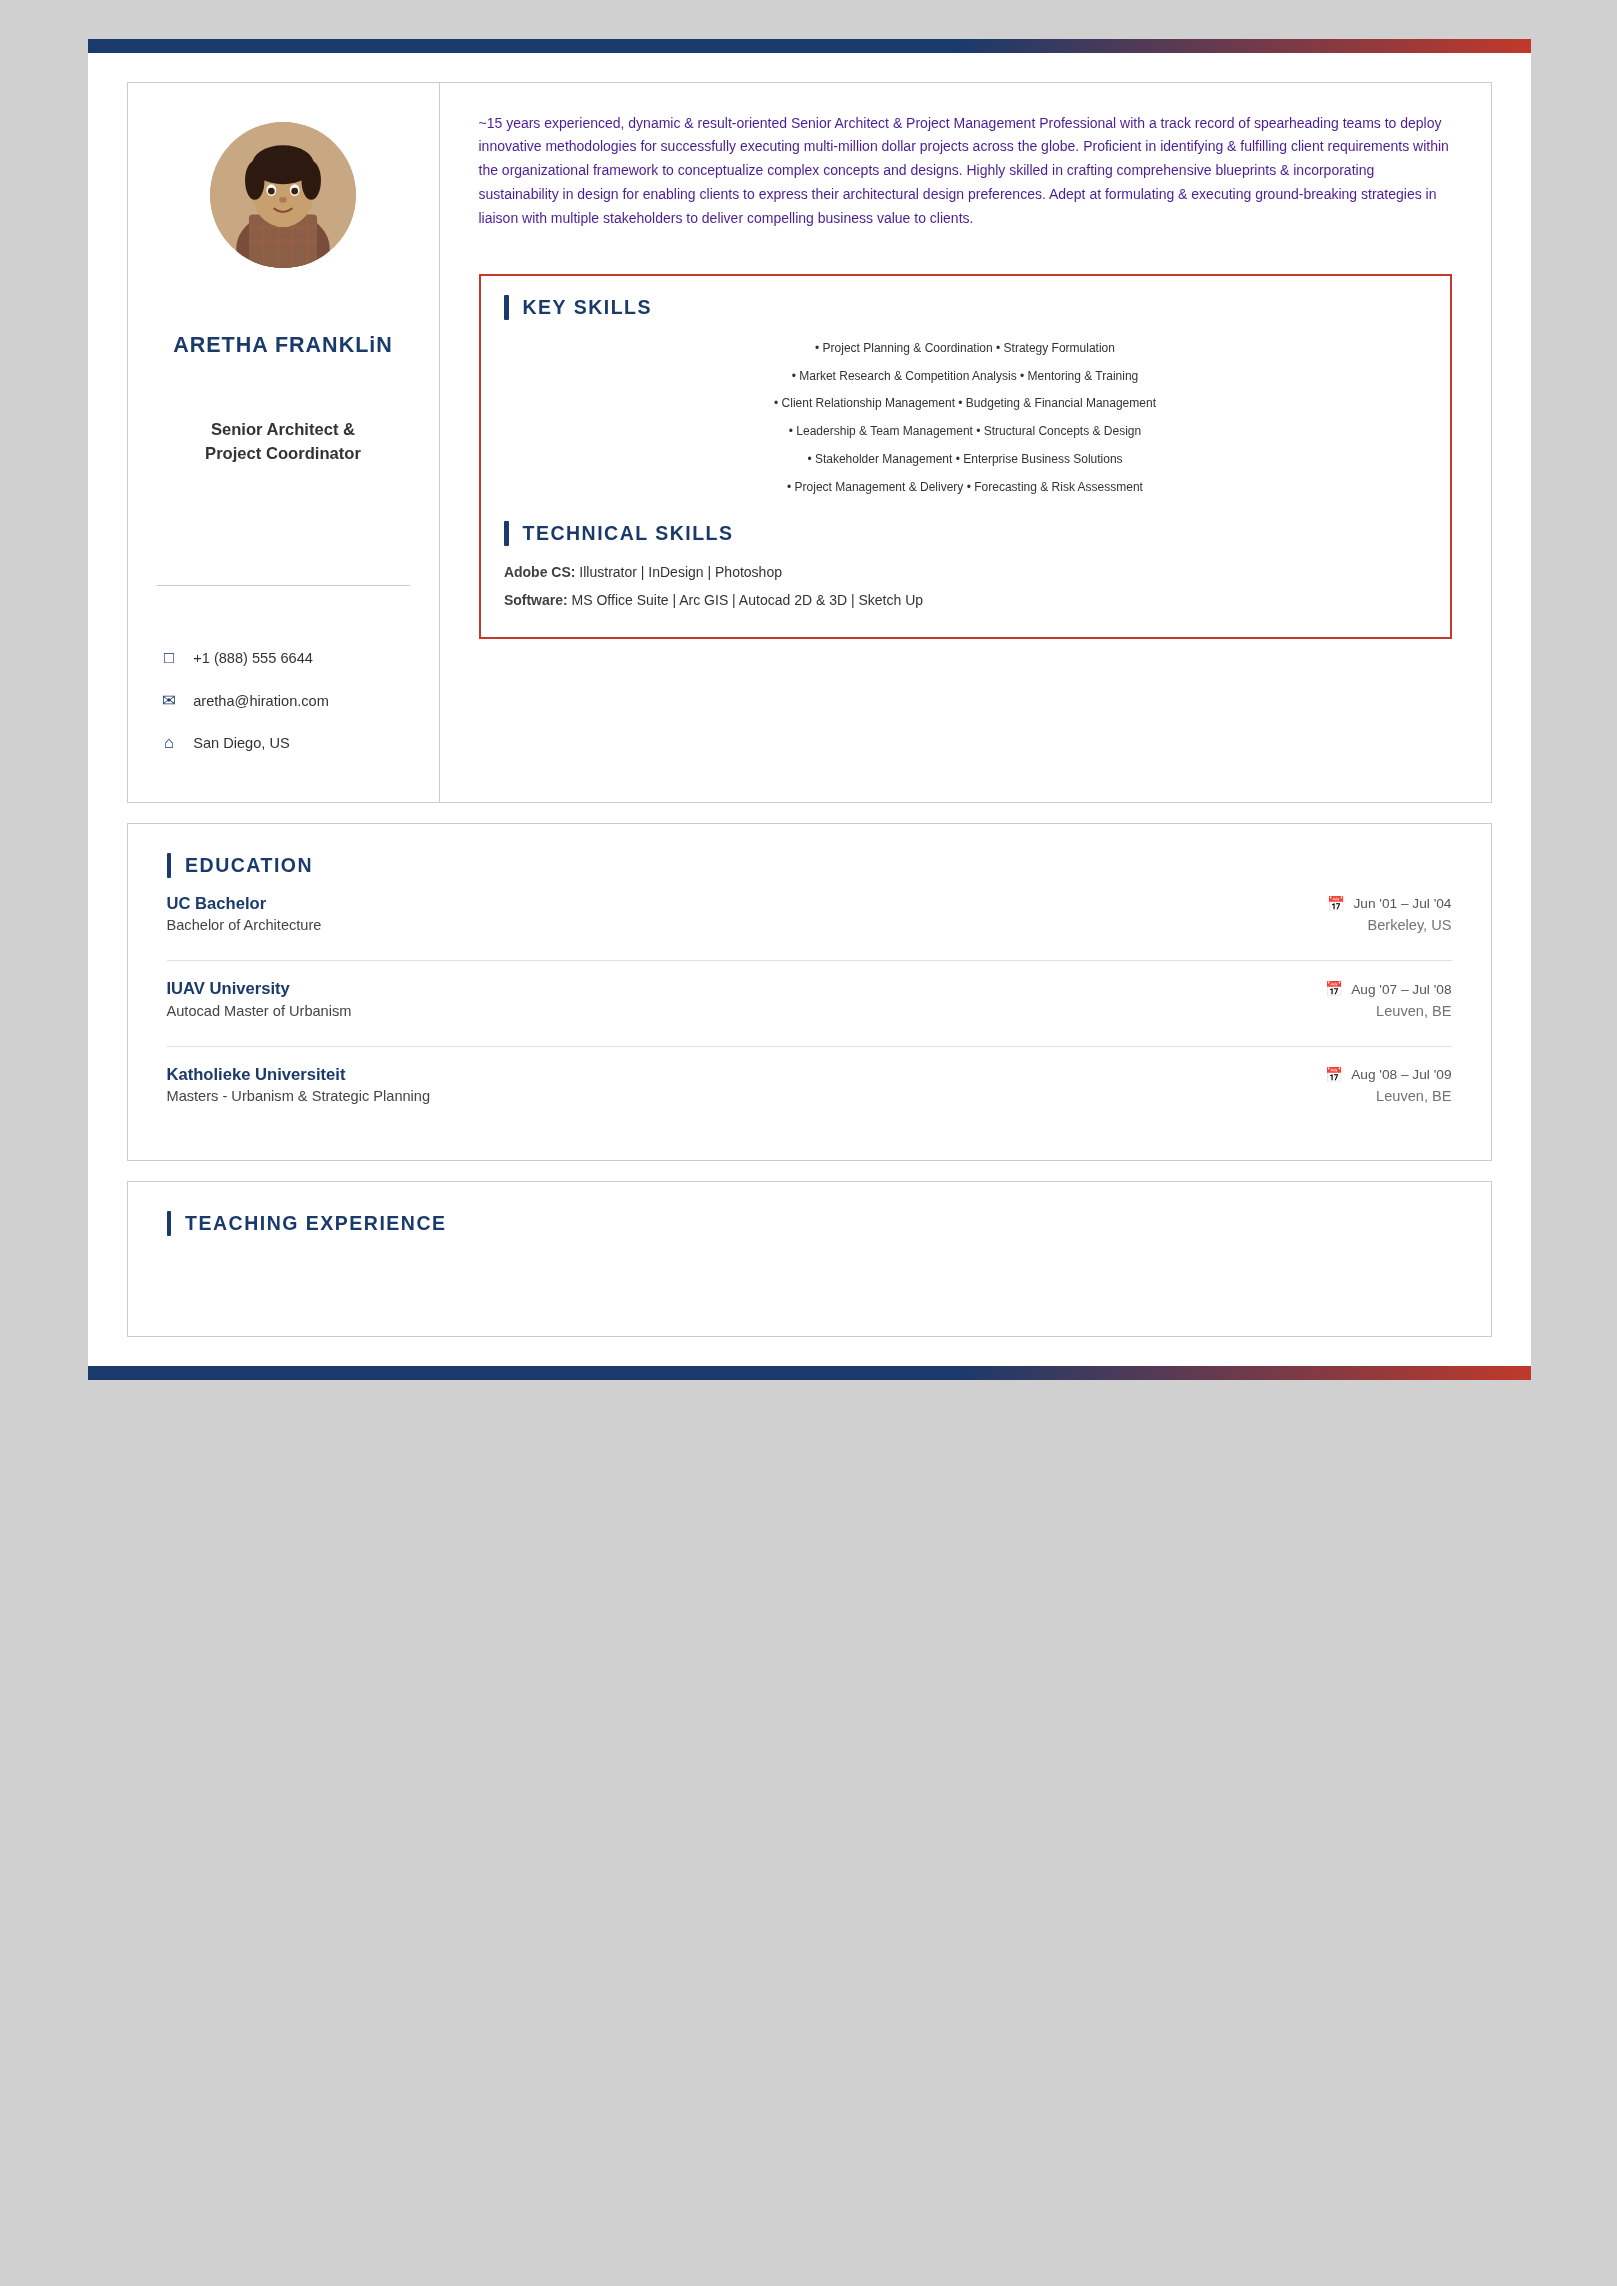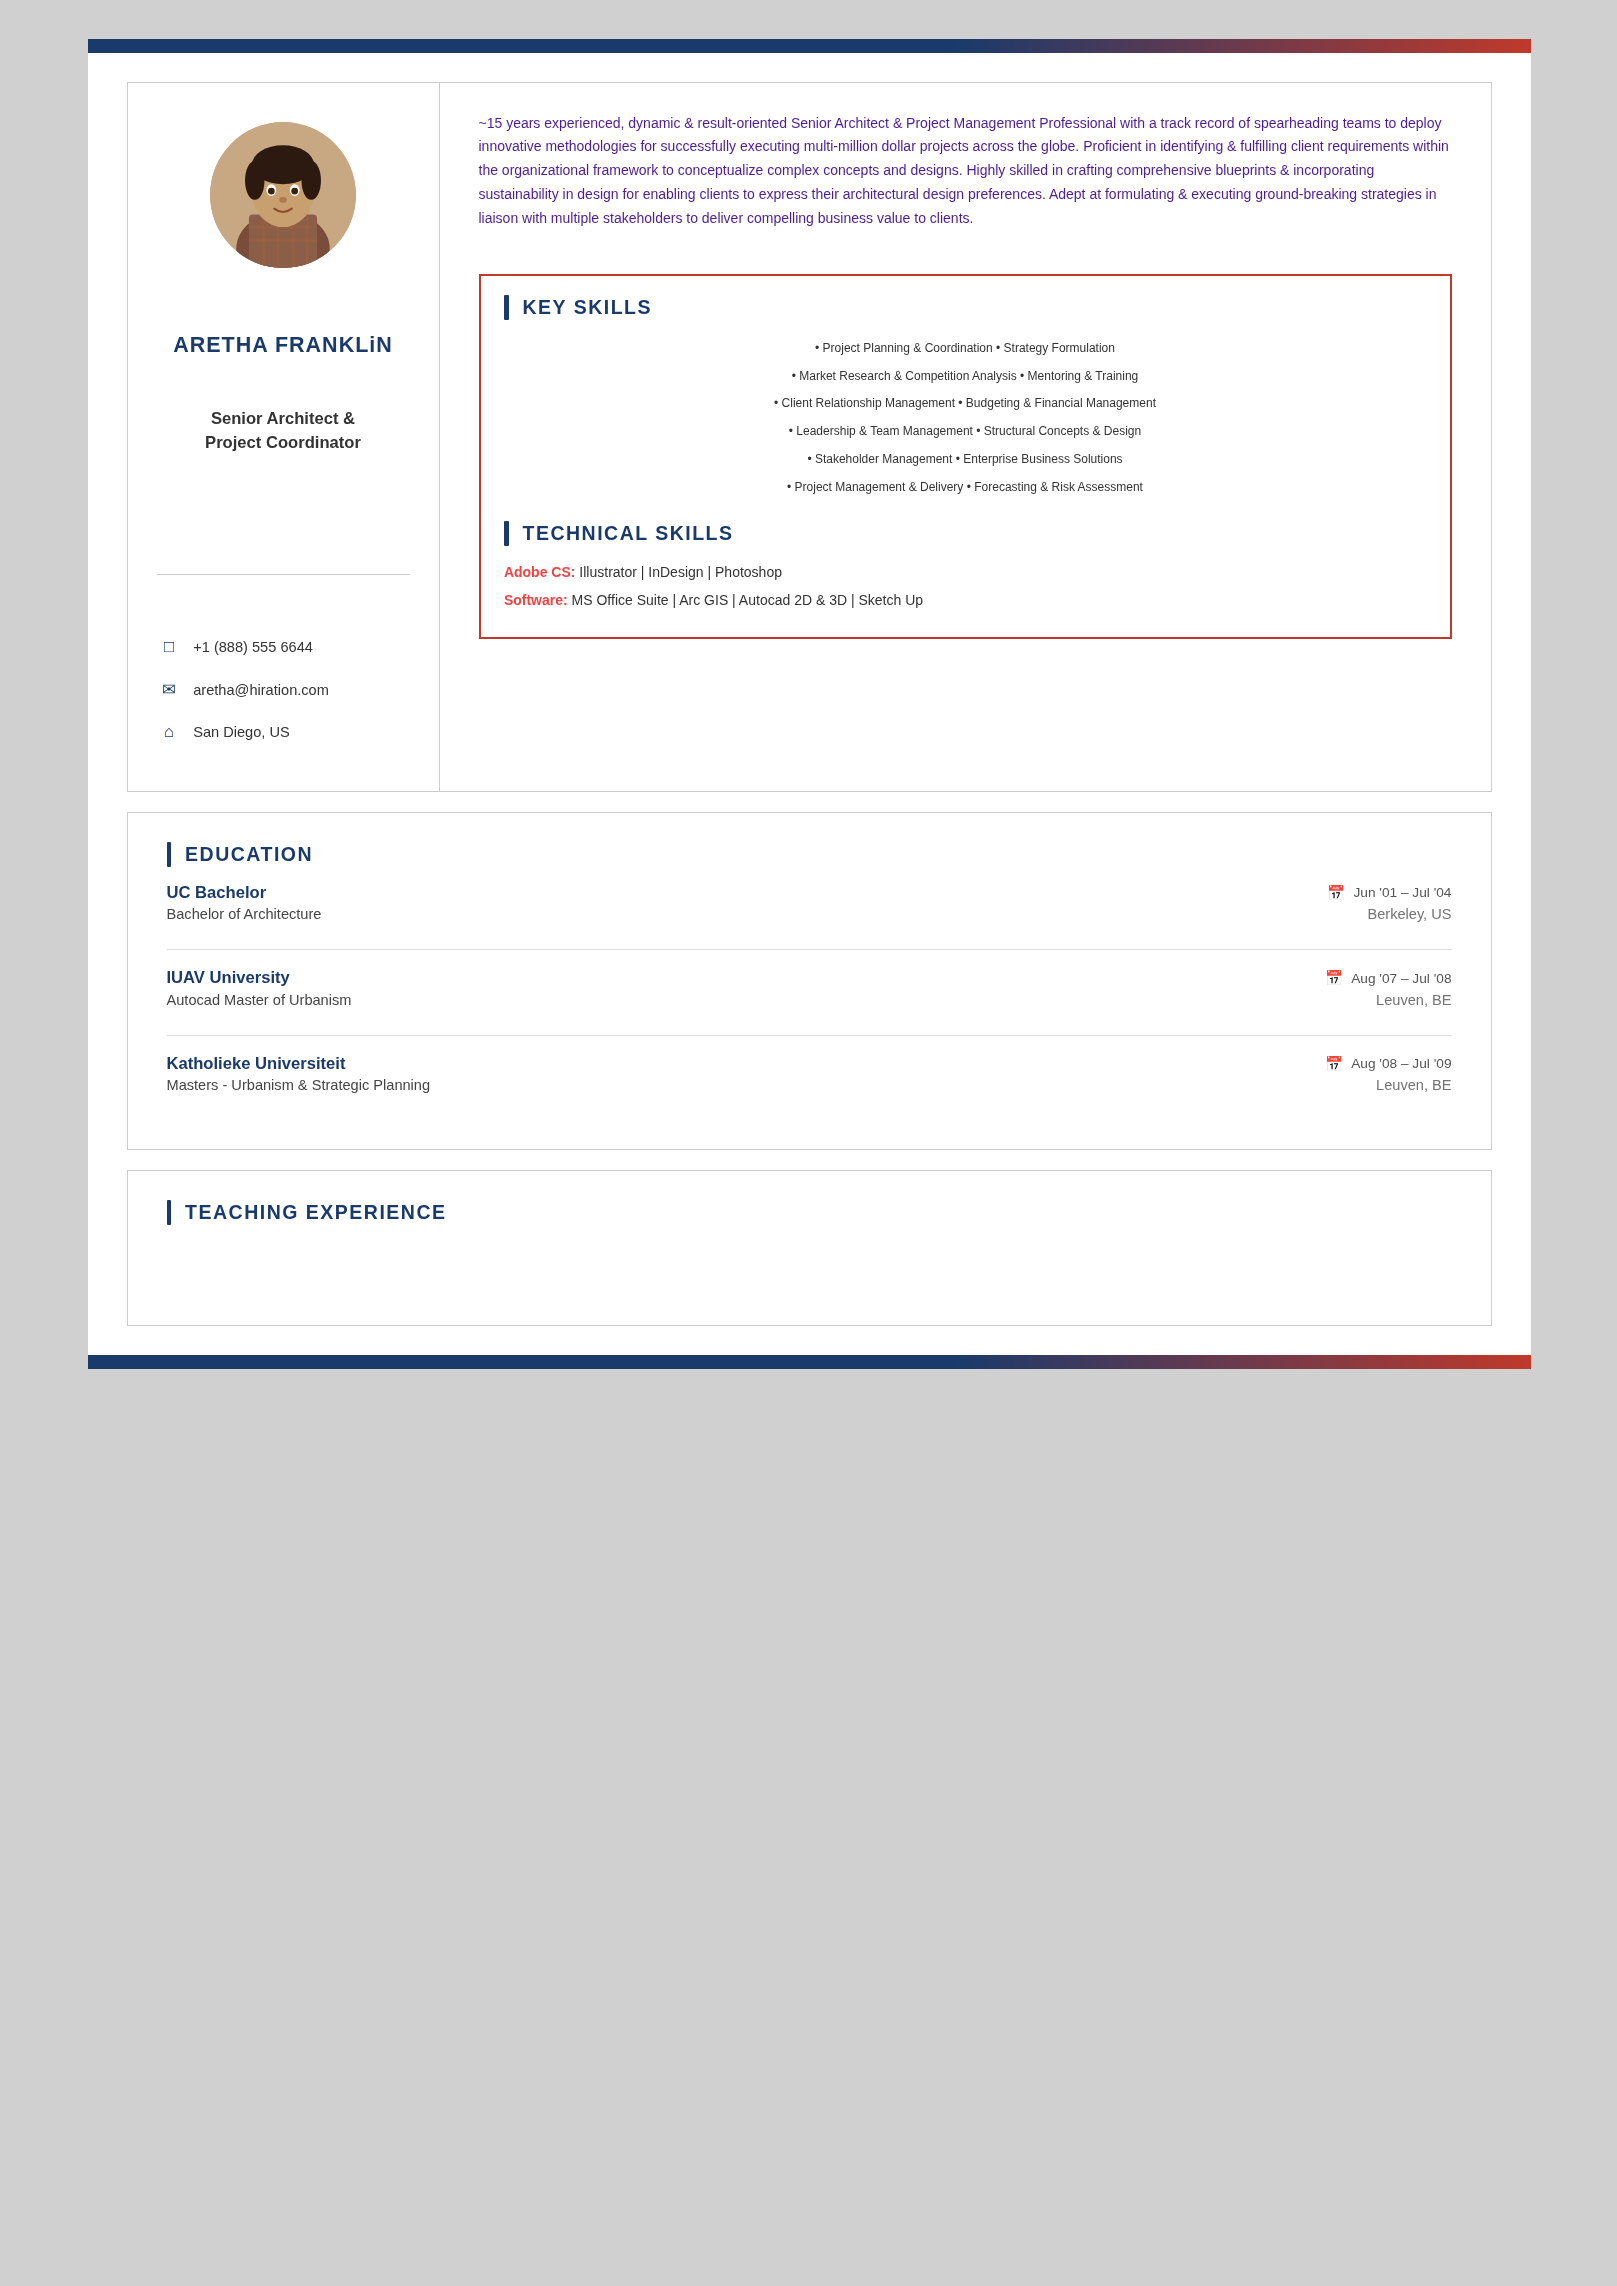--- a/index.html
+++ b/index.html
@@ -84,20 +84,21 @@
     }
 
     .person-title {
       font-size: 16.6px;
       font-weight: 700;
       color: #333;
       text-align: center;
       line-height: 1.4;
       width: 100%;
       margin-bottom: 29px;
+      margin-top: 11px;
     }
 
     .contact-divider {
       width: 100%;
       border-top: 1.5px solid #ccc;
       margin: 19.5px 0 23.4px 0;
     }
 
     .contact-list {
       list-style: none;
@@ -191,21 +192,21 @@
     }
 
     .tech-skill-line {
       font-size: 14px;
       color: #333;
       margin-bottom: 5.9px;
       line-height: 1.6;
     }
 
     .tech-skill-line .label {
-      color: #ef4444;
+      color: #404040;
       font-weight: 700;
     }
 
     
     .lower-section {
       border: 1.5px solid #ccc;
       margin: 19.5px 39px 0 39px;
       background: #fff;
       padding: 29px 39px;
     }

